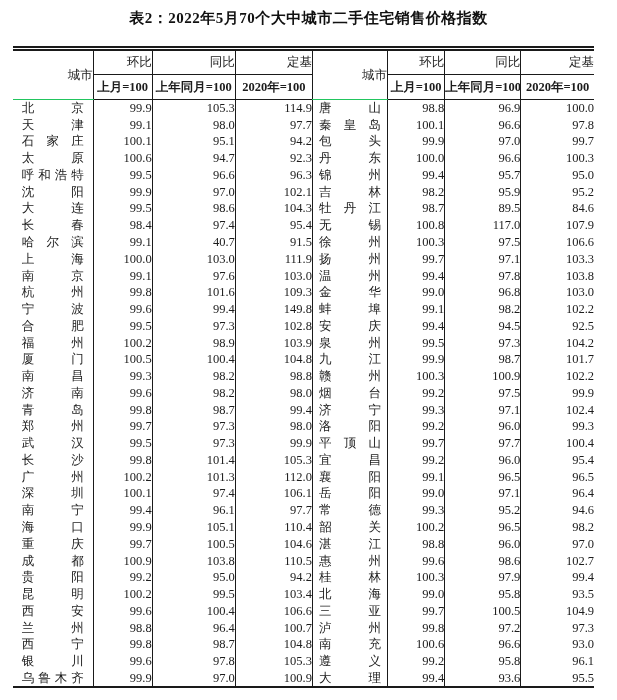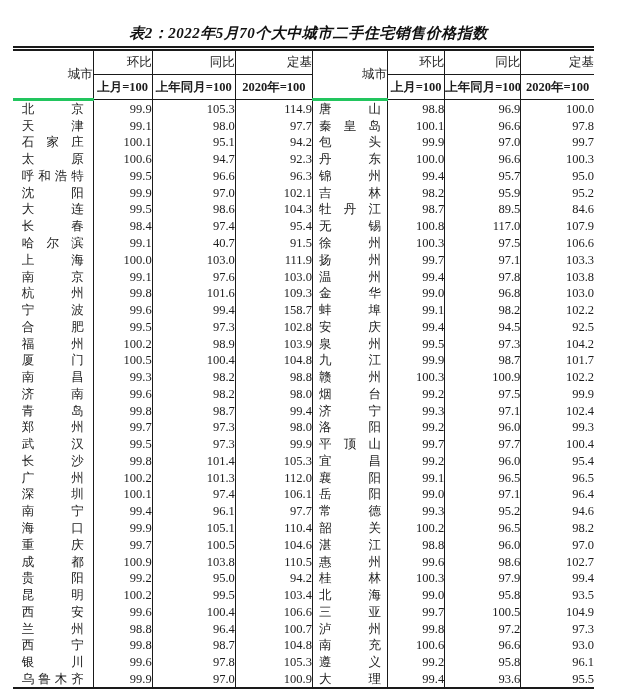--- a/index.html
+++ b/index.html
@@ -12,27 +12,26 @@
     color: #1a1a1a;
     -webkit-font-smoothing: antialiased;
   }
   .page {
     position: relative;
     width: 617px;
     height: 700px;
     overflow: hidden;
   }
   .title {
-    margin-top: 24px;
+    margin-top: 9px;
     text-align: center;
     font-size: 15px;
     font-weight: bold;
     letter-spacing: 0.5px;
     color: #111;
-    font-style: italic;
   }
   .tbl-wrap {
     position: absolute;
     left: 13px;
     top: 46px;
     width: 581px;
   }
   table.idx {
     border-collapse: collapse;
     table-layout: fixed;
@@ -45,21 +44,21 @@
     font-weight: normal;
     font-size: 12.5px;
     color: #1c1c1c;
     overflow: hidden;
     white-space: nowrap;
   }
   
   tr.h1 th { height: 23px; vertical-align: middle; text-align: right; }
   tr.h2 th { height: 24px; vertical-align: middle; text-align: center; }
   tr.h1 th.sub { border-bottom: 1px solid #1a1a1a; }
-  th.cityhead { border-bottom: 3px solid #22c55e; }
+  th.cityhead { border-bottom: 1px solid #22c55e; }
   tr.h2 th { border-bottom: 1px solid #1a1a1a; font-weight: bold; }
   
   .vl { border-left: 1px solid #1a1a1a; }
   
   tbody tr { height: 16.77px; margin-top: 44px; }
   tbody td { vertical-align: middle; line-height: 16.5px; }
   td.num { text-align: right; padding-right: 9px; font-size: 12.5px; }
   td.city { text-align: center; }
   .cityname {
     display: inline-block;
@@ -226,21 +225,21 @@
             <td class="num vl">109.3</td>
             <td class="city vl"><span class="cityname">金华</span></td>
             <td class="num vl">99.0</td>
             <td class="num vl">96.8</td>
             <td class="num vl">103.0</td>
           </tr>
           <tr>
             <td class="city"><span class="cityname">宁波</span></td>
             <td class="num vl">99.6</td>
             <td class="num vl">99.4</td>
-            <td class="num vl">158.7</td>
+            <td class="num vl">149.8</td>
             <td class="city vl"><span class="cityname">蚌埠</span></td>
             <td class="num vl">99.1</td>
             <td class="num vl">98.2</td>
             <td class="num vl">102.2</td>
           </tr>
           <tr>
             <td class="city"><span class="cityname">合肥</span></td>
             <td class="num vl">99.5</td>
             <td class="num vl">97.3</td>
             <td class="num vl">102.8</td>

